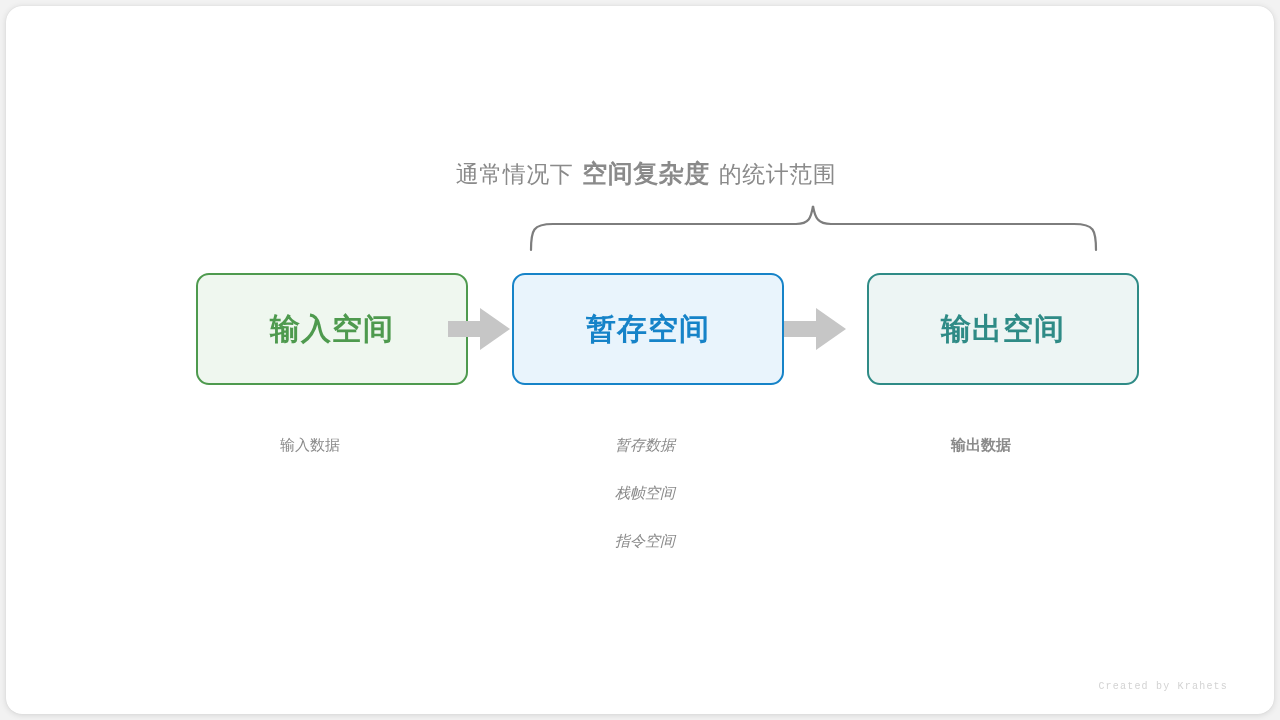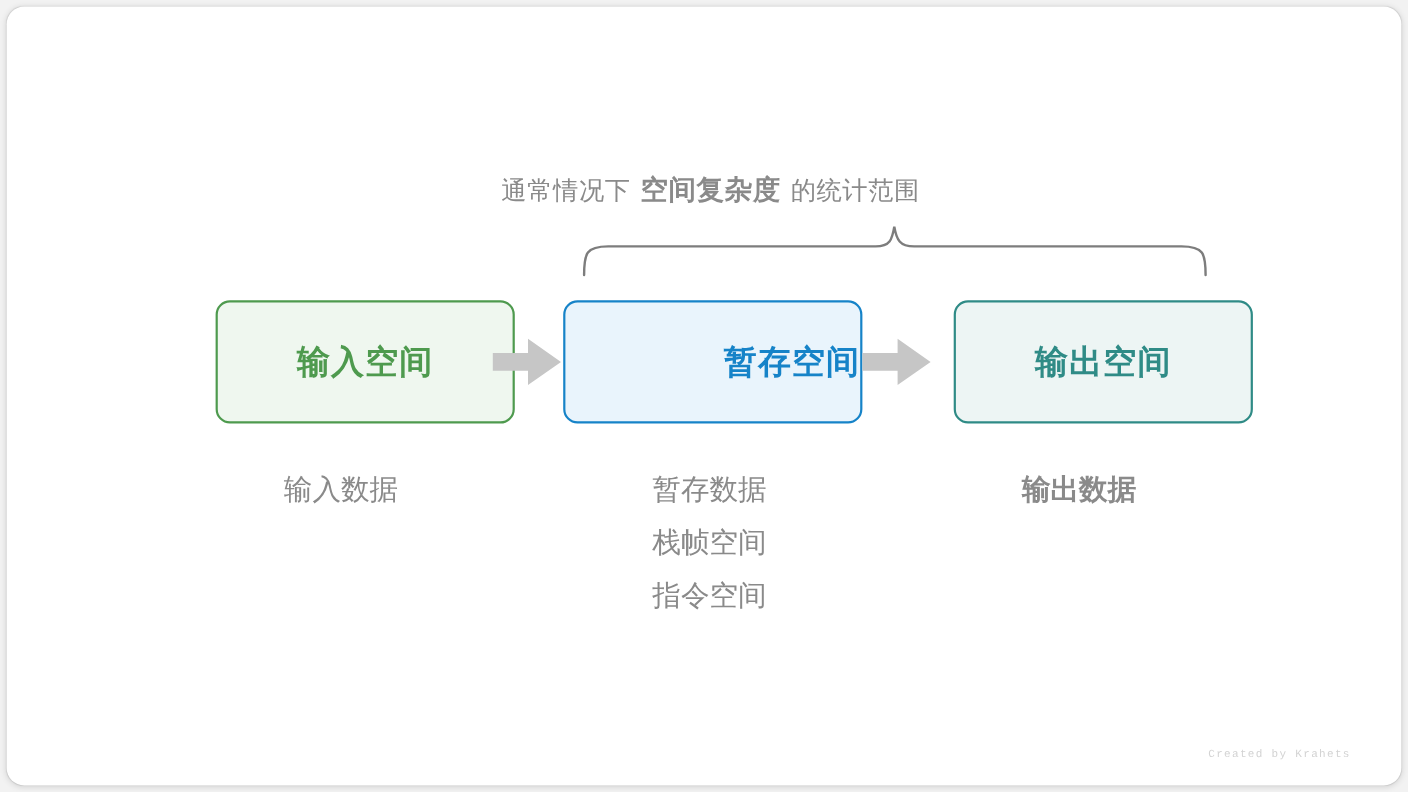--- a/index.html
+++ b/index.html
@@ -74,47 +74,47 @@
     align-items: center;
     justify-content: center;
   }
   .box-label {
     font-size: 30px;
     font-weight: bold;
     letter-spacing: 1px;
   }
 
   #box-input  { left: 190px; }
-  #box-temp   { left: 506px; justify-content: flex-end; }
+  #box-temp   { left: 506px; }
   #box-output { left: 861px; }
 
   
   .arrow {
     position: absolute;
     top: 299px;
     width: 66px;
     height: 48px;
   }
   #arrow-1 { left: 440px; }
   #arrow-2 { left: 776px; }
 
   
   .sublabel-col {
     position: absolute;
     width: 228px;
     text-align: center;
   }
   .sublabel-col .sublabel {
     color: #8a8a8a;
-    font-size: 26px;
+    font-size: 15px;
     line-height: 48px;
     white-space: nowrap;
   }
   #sub-input  { left: 190px; top: 415px; }
-  #sub-temp   { left: 525px; top: 415px; }
+  #sub-temp   { left: 525px; top: 415px; font-style: italic; }
   #sub-output { left: 861px; top: 415px; font-weight: bold; }
 
   
   #watermark {
     position: absolute;
     right: 46px;
     bottom: 22px;
     color: #d3d3d3;
     font-family: "Liberation Mono", "DejaVu Sans Mono", monospace;
     font-size: 10px;

